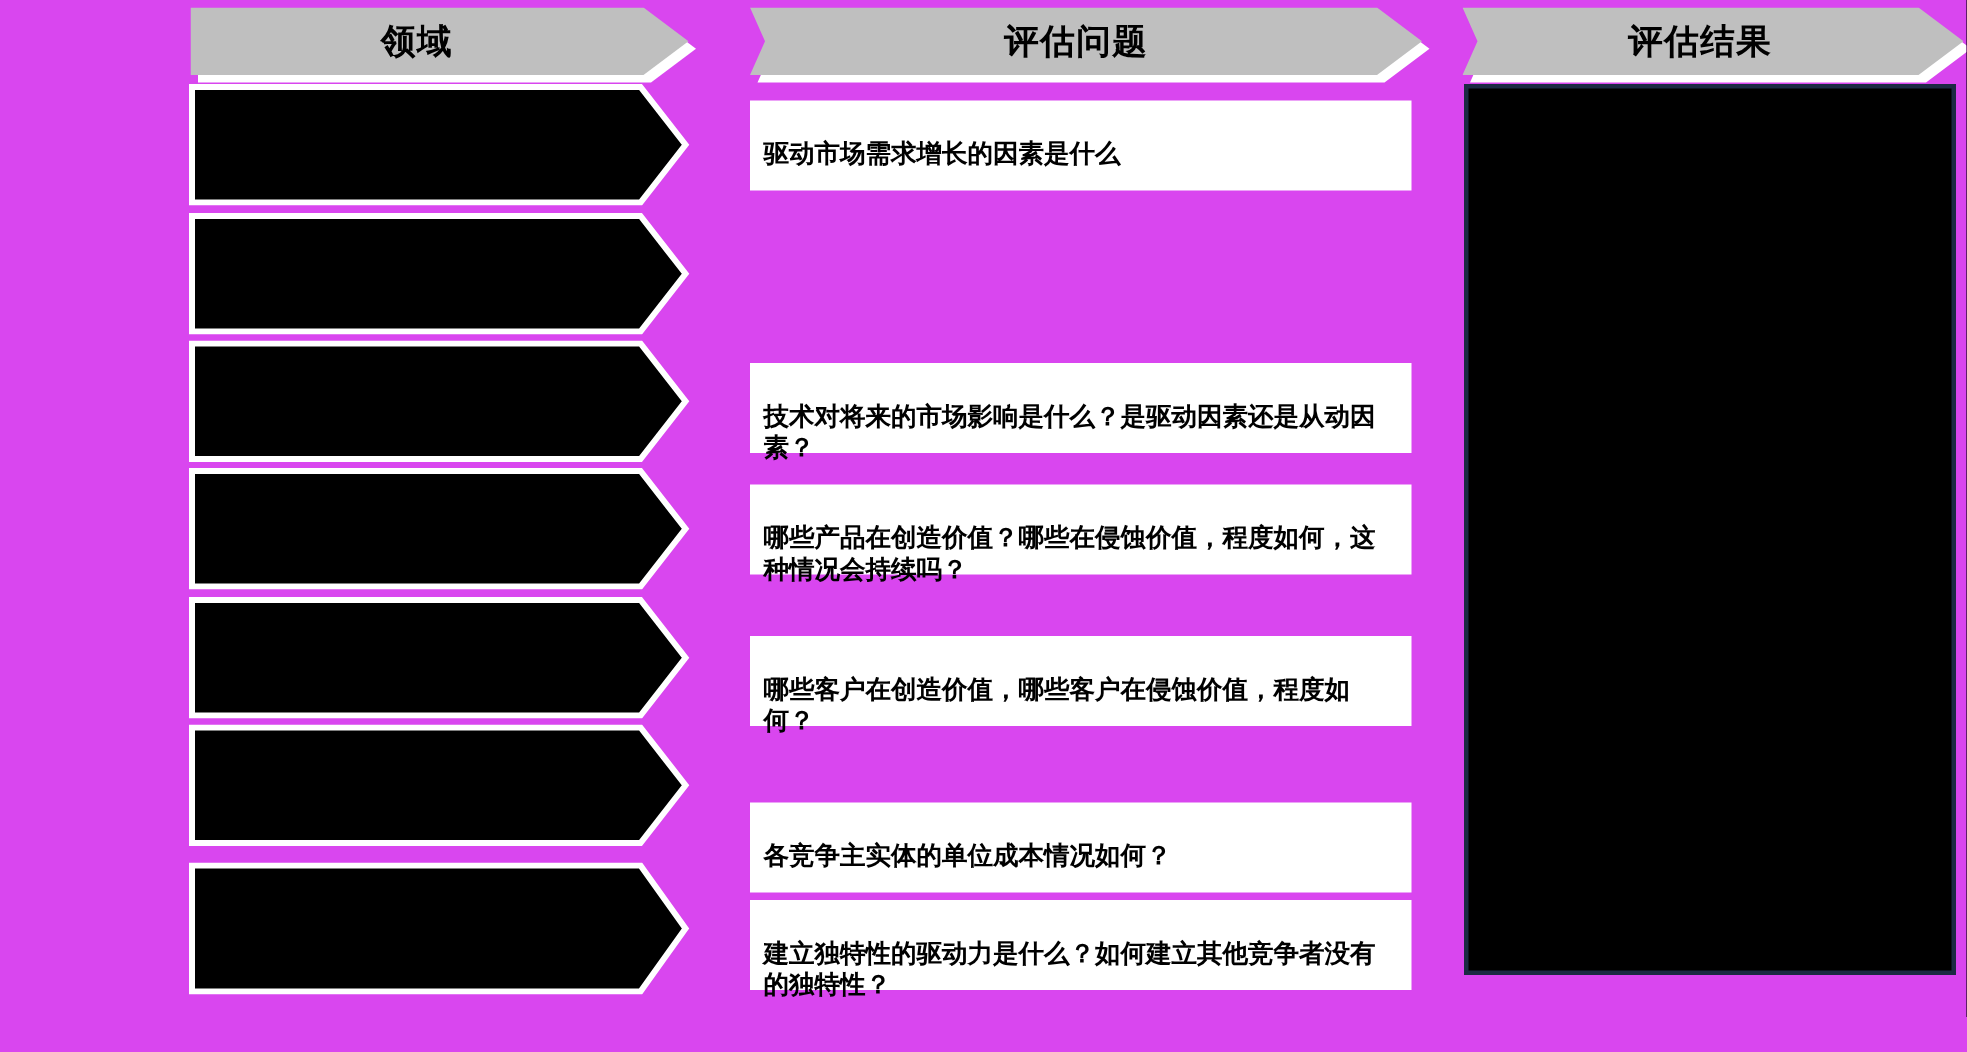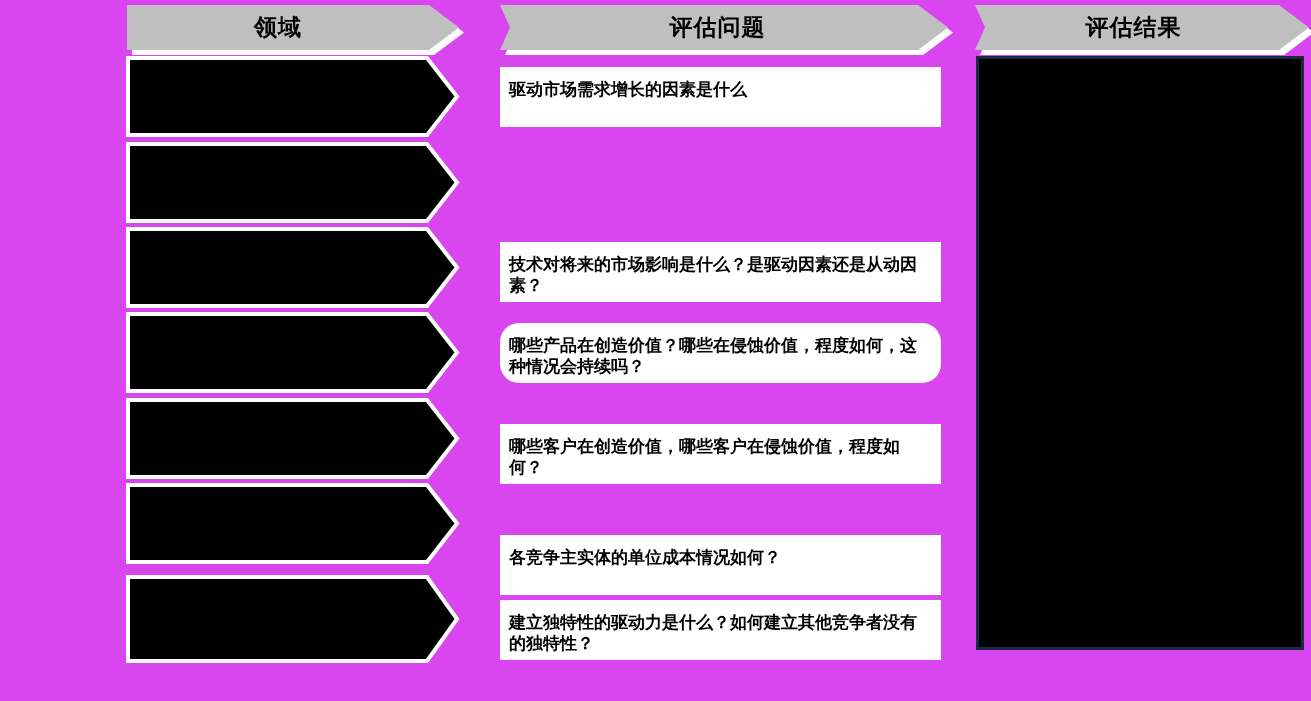--- a/index.html
+++ b/index.html
@@ -10,21 +10,21 @@
   }
   .abs { position:absolute; }
   svg { display:block; }
   .hdr-label {
     position:absolute; display:flex; align-items:center; justify-content:center;
     font-size:23px; font-weight:bold; color:#000; letter-spacing:1px;
   }
   .qbox {
     position:absolute; left:500px; width:441px; height:60px;
     background:#FFFFFF; color:#000; box-sizing:border-box;
-    padding:12px 8px 0 9px; font-size:17px; font-weight:bold; line-height:21px;
+    padding:25px 8px 0 9px; font-size:17px; font-weight:bold; line-height:21px;
   }
   .result-panel {
     position:absolute; left:976px; top:56px; width:328px; height:594px;
     background:#000000; border:3px solid #1B2A44; box-sizing:border-box;
   }
 </style>
 </head>
 <body>
 
 <div class="stage">
@@ -68,21 +68,21 @@
   <svg class="abs" style="left:126px; top:575px;" width="336" height="88" viewBox="0 0 336 88">
     <polygon points="2,2 301,2 331,44 301,86 2,86" fill="#000000" stroke="#FFFFFF" stroke-width="4"></polygon>
   </svg>
 
   <div class="qbox" style="top:67px;">
     <span>驱动市场需求增长的因素是什么</span>
   </div>
   <div class="qbox" style="top:242px;">
     <span>技术对将来的市场影响是什么？是驱动因素还是从动因素？</span>
   </div>
-  <div class="qbox" style="top:323px;border-radius:19px;">
+  <div class="qbox" style="top:323px;">
     <span>哪些产品在创造价值？哪些在侵蚀价值，程度如何，这种情况会持续吗？</span>
   </div>
   <div class="qbox" style="top:424px;">
     <span>哪些客户在创造价值，哪些客户在侵蚀价值，程度如何？</span>
   </div>
   <div class="qbox" style="top:498px;margin-top:37px;">
     <span>各竞争主实体的单位成本情况如何？</span>
   </div>
   <div class="qbox" style="top:600px;">
     <span>建立独特性的驱动力是什么？如何建立其他竞争者没有的独特性？</span>

